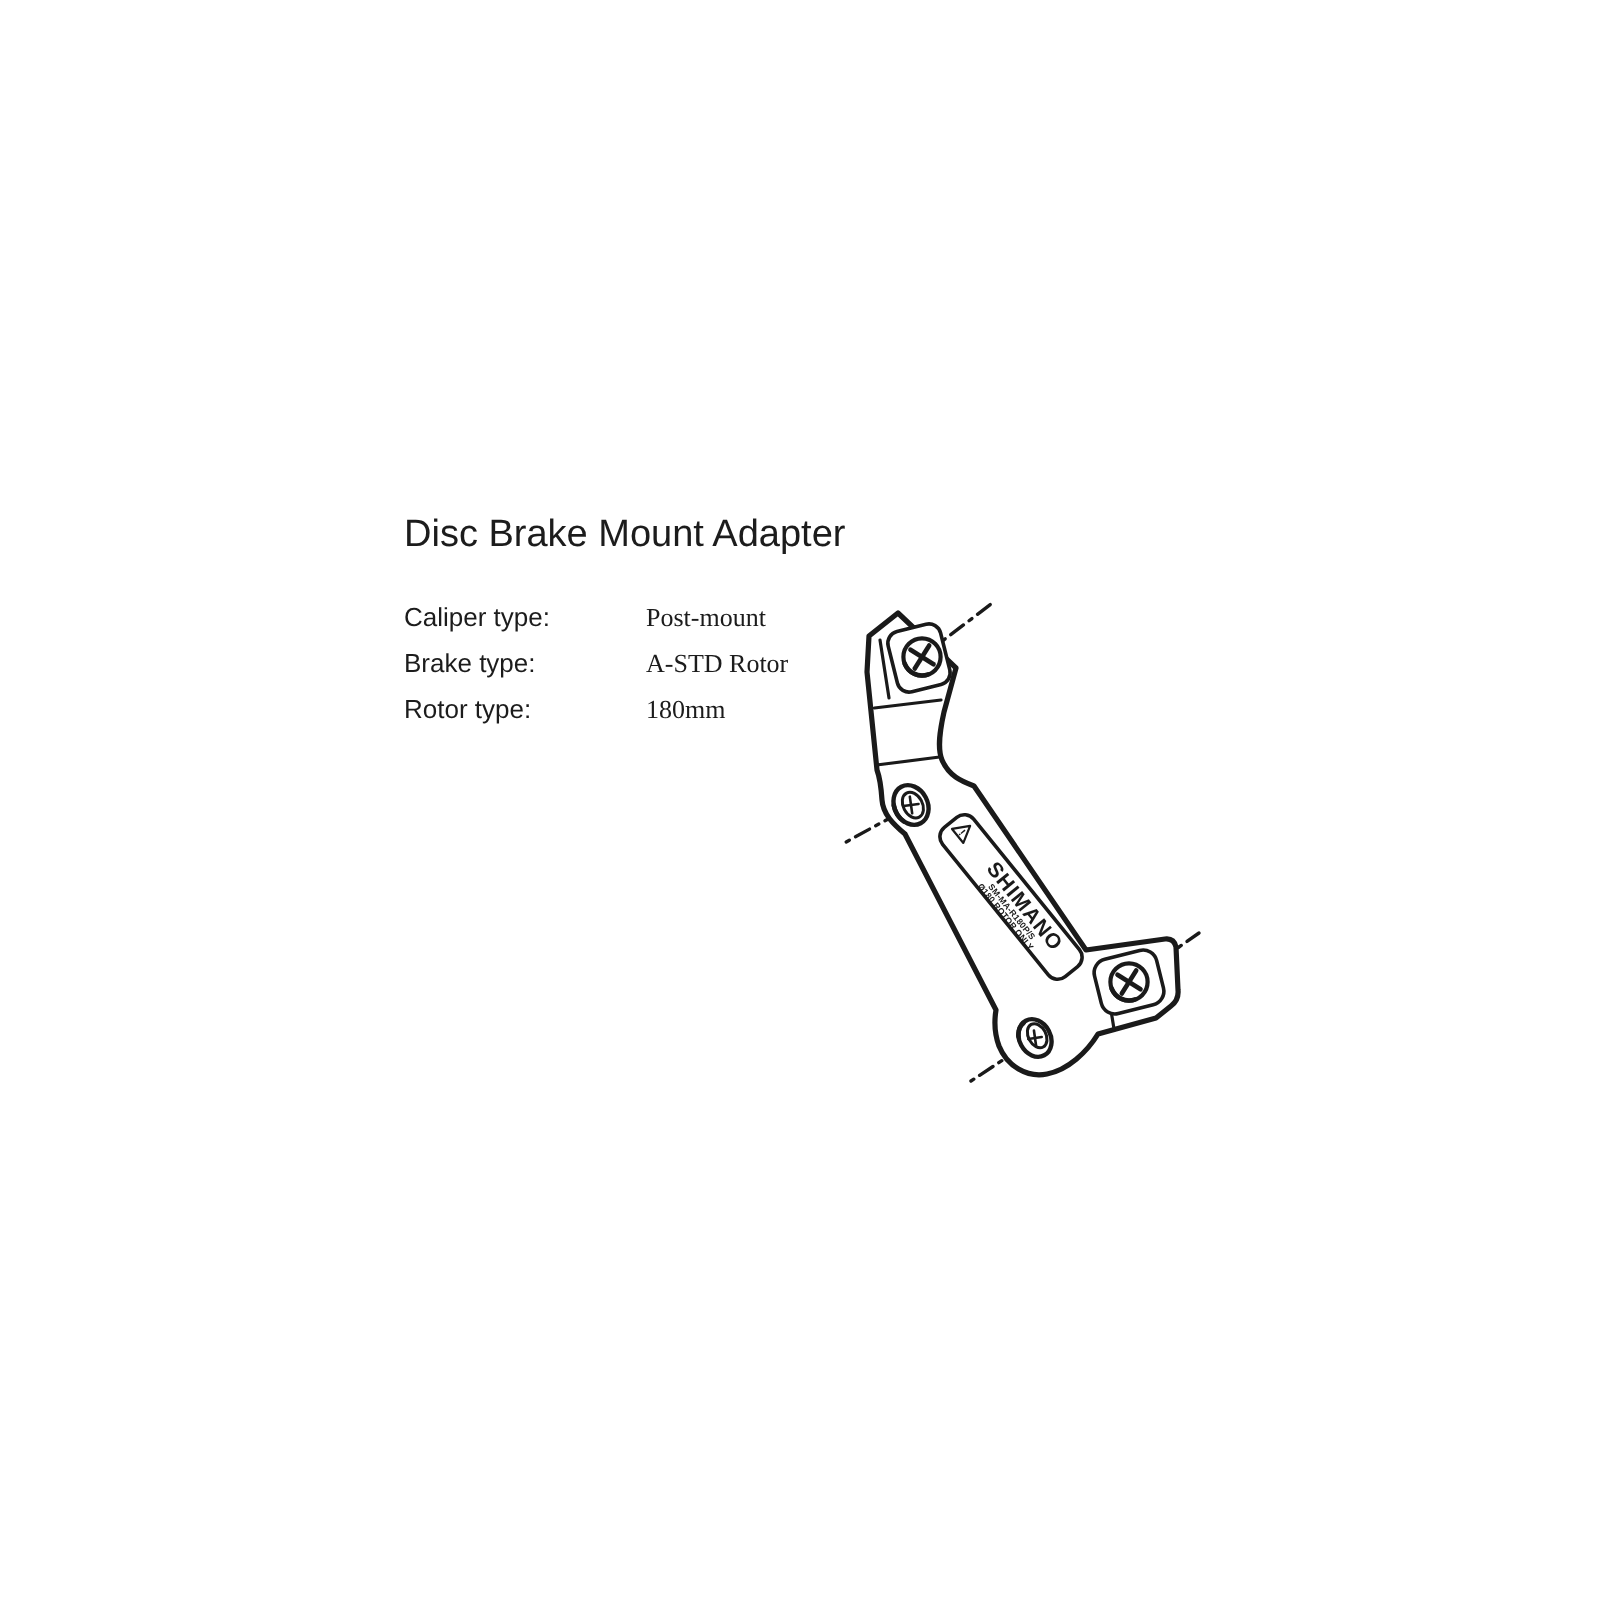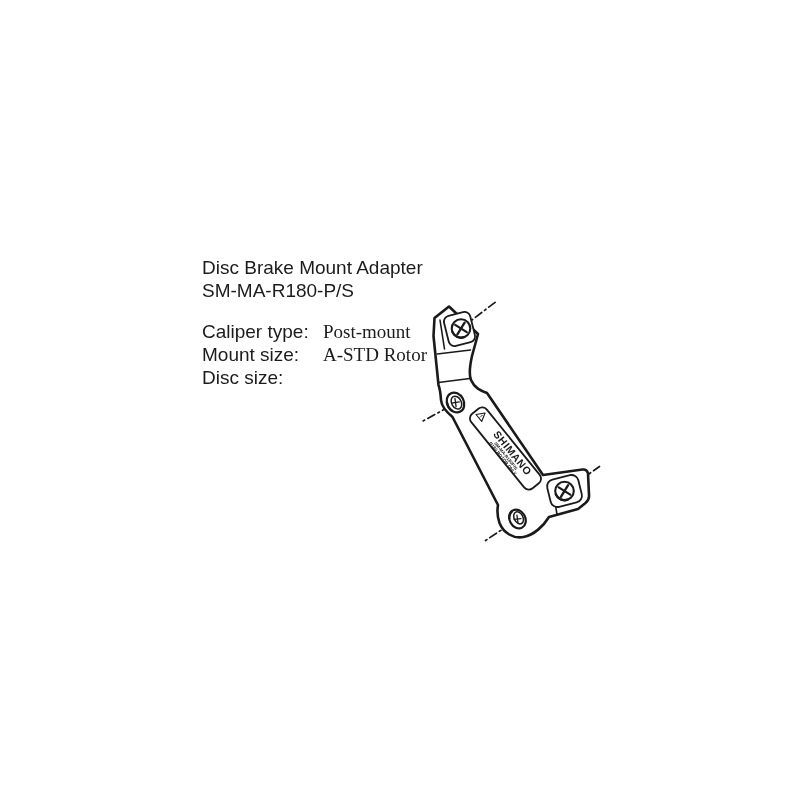--- a/index.html
+++ b/index.html
@@ -1,21 +1,21 @@
 <!DOCTYPE html>
 <html><head>
 <meta charset="utf-8">
 <style>
   html,body{margin:0;padding:0;background:#fff;}
   .stage{position:relative;width:800px;height:800px;background:#ffffff;overflow:hidden;
          font-family:"Liberation Sans",sans-serif;color:#1c1c1c;border-radius:13px;}
   .info{position:absolute;left:202px;top:256px;width:290px;}
   .title-line{font-size:19px;line-height:23px;letter-spacing:0;}
   .specs{margin-top:18px;}
-  .spec-row{display:flex;font-size:19px;line-height:23px;}
+  .spec-row{display:flex;font-size:13px;line-height:23px;}
   .spec-label{width:121px;flex:0 0 121px;}
   .spec-value{flex:1;font-family:Liberation Serif, serif;}
   .illustration{position:absolute;left:405px;top:285px;width:210px;height:270px;}
   .outline{fill:#ffffff;stroke:#1a1a1a;stroke-width:2.6;stroke-linejoin:round;}
   .detail{fill:none;stroke:#1a1a1a;stroke-width:1.6;stroke-linejoin:round;stroke-linecap:round;}
   .boss{fill:#ffffff;stroke:#1a1a1a;stroke-width:1.8;}
   .screw{fill:#ffffff;stroke:#1a1a1a;stroke-width:2.1;}
   .cross{stroke:#1a1a1a;stroke-width:2.3;stroke-linecap:round;}
   .crossThin{stroke:#1a1a1a;stroke-width:1.3;stroke-linecap:round;}
   .shade{fill:none;stroke:#1a1a1a;stroke-width:2.3;stroke-linecap:round;}
@@ -30,33 +30,33 @@
   .bang{font-family:"Liberation Sans",sans-serif;font-weight:700;font-size:5.5px;fill:#1a1a1a;}
 </style>
 </head>
 <body>
 
 <div class="stage">
 
   <div class="info">
     <div class="title-block">
       <div class="title-line">Disc Brake Mount Adapter</div>
-      <div class="title-line">SM-MA-R180-P/S</div>
     </div>
     <div class="specs">
       <div class="spec-row">
         <span class="spec-label">Caliper type:</span>
         <span class="spec-value">Post-mount</span>
       </div>
       <div class="spec-row">
-        <span class="spec-label">Mount size:</span>
+        <span class="spec-label">Brake type:</span>
         <span class="spec-value">A-STD Rotor</span>
       </div>
       <div class="spec-row">
-        <span class="spec-label">Disc size:</span>
+        <span class="spec-label">Rotor type:</span>
+        <span class="spec-value">180mm</span>
       </div>
     </div>
   </div>
 
   <svg class="illustration" viewBox="405 285 210 270" xmlns="http://www.w3.org/2000/svg">
 
     <path class="axis" d="M 462 327.5 L 497.5 300.5"></path>
     <path class="axis" d="M 449.5 406.5 L 423 421"></path>
     <path class="axis" d="M 566 490 L 599.5 466.5"></path>
     <path class="axis" d="M 510.5 524 L 485.5 540.5"></path>

